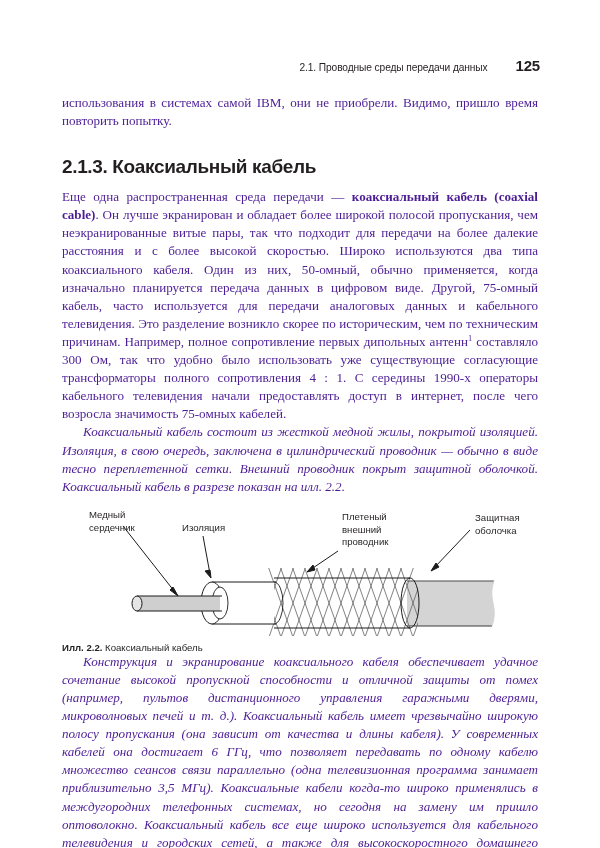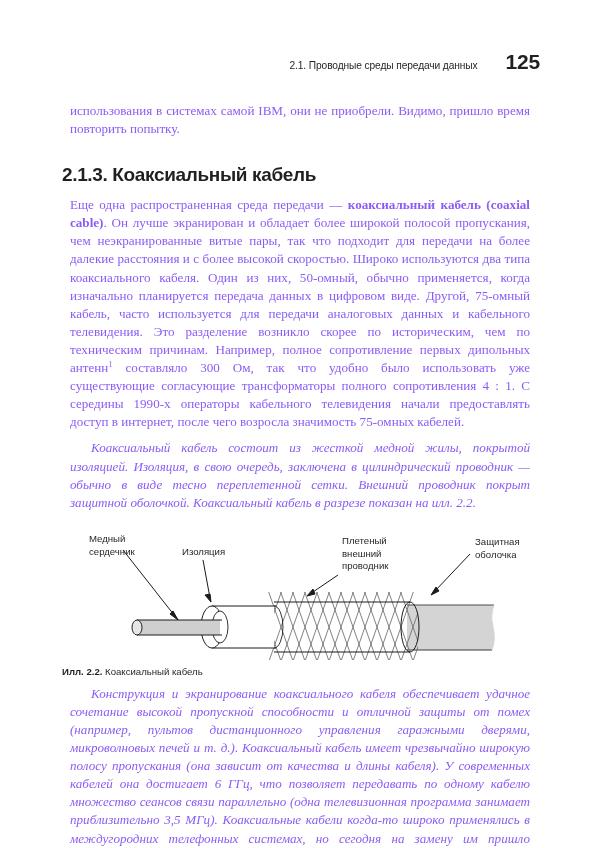--- a/index.html
+++ b/index.html
@@ -29,40 +29,41 @@
   .running-head-title {
     font-family: "Liberation Sans", sans-serif;
     font-size: 10.2px;
     letter-spacing: -0.1px;
     color: #231f20;
     white-space: nowrap;
   }
   .running-head-folio {
     font-family: "Liberation Sans", sans-serif;
     font-weight: bold;
-    font-size: 21px;
+    font-size: 15px;
     color: #231f20;
     letter-spacing: -0.2px;
+    margin-top: 7px;
   }
 
   
   .column {
     position: absolute;
     left: 62px;
     top: 94px;
     width: 476px;
   }
 
   p.body {
-    margin: 8px;
+    margin: 0;
     font-size: 13.1px;
     line-height: 18.1px;
     text-align: justify;
     text-justify: inter-word;
-    color: #8b5cf6;
+    color: #4c1d95;
     hyphens: manual;
   }
   p.indent { text-indent: 21px; font-style: italic; }
   p.body b { font-weight: bold; }
   sup.fn { font-size: 8.4px; vertical-align: super; line-height: 0; }
 
   h2.section-heading {
     font-family: "Liberation Sans", sans-serif;
     font-weight: bold;
     font-size: 19px;
@@ -70,21 +71,21 @@
     color: #231f20;
     margin: 26px 0 10px 0;
     letter-spacing: -0.35px;
   }
 
   
   .figure {
     position: relative;
     width: 476px;
     height: 128px;
-    margin: 20px 0 0 0;
+    margin: 12px 0 0 0;
   }
   .figure svg { display: block; }
 
   .figure-caption {
     margin: 6px 0 0 0;
     font-family: "Liberation Sans", sans-serif;
     font-size: 9.6px;
     color: #231f20;
   }
   .figure-caption .lbl { font-weight: bold; }

